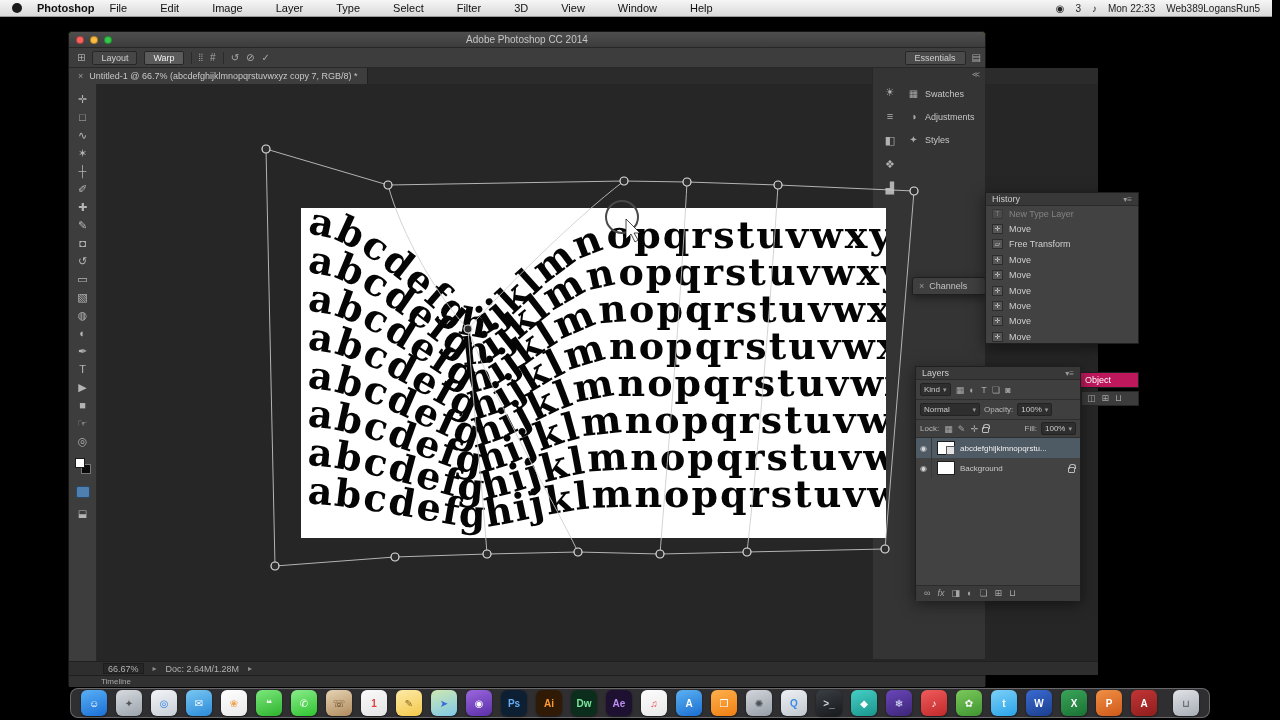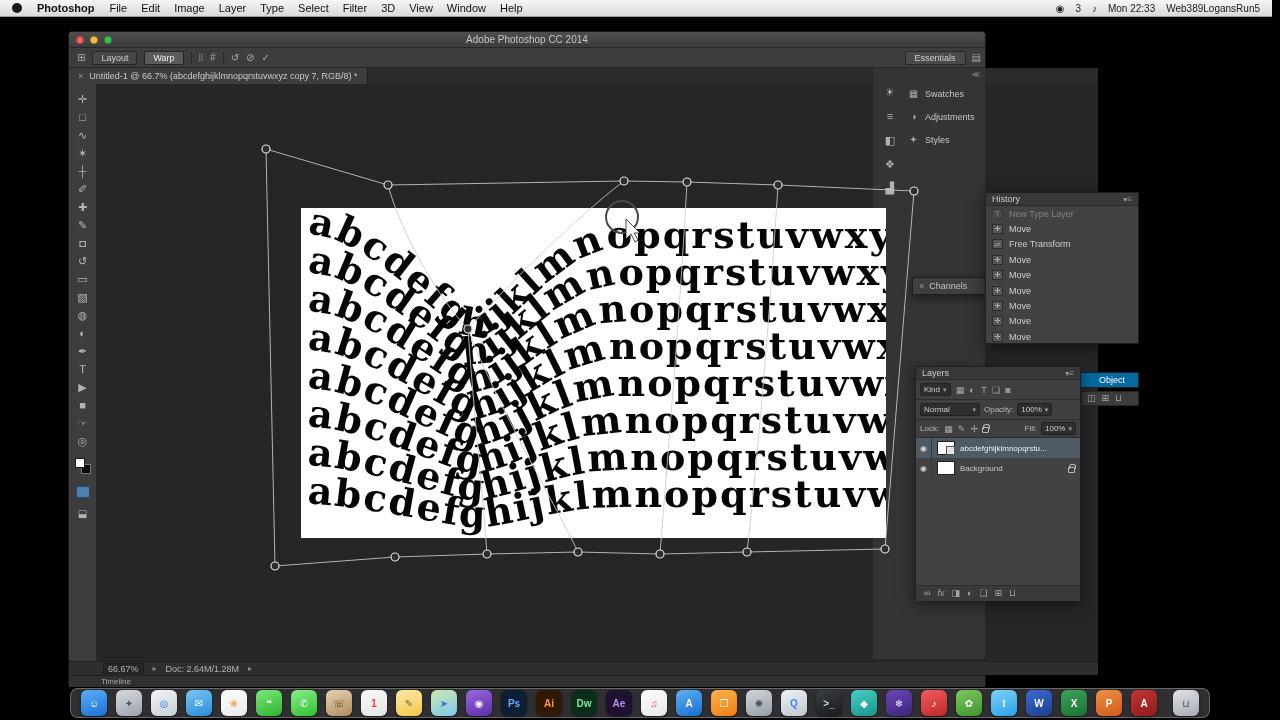--- a/index.html
+++ b/index.html
@@ -65,21 +65,21 @@
   .fpanel{position:absolute;background:#424242;border:1px solid #1f1f1f;box-shadow:0 4px 14px rgba(0,0,0,.5);z-index:60}
   .fheader{height:13px;background:#383838;border-bottom:1px solid #2a2a2a;display:flex;align-items:center;padding:0 6px;font-size:9px;color:#cccccc}
   .fheader .pmenu{margin-left:auto;color:#999;font-size:8px}
 
   .channels-tab{position:absolute;left:912px;top:277px;width:74px;height:18px;background:#3f3f3f;border:1px solid #1f1f1f;border-radius:3px 3px 0 0;display:flex;align-items:center;gap:5px;padding:0 6px;font-size:9px;color:#c3c3c3;z-index:55;box-shadow:0 3px 10px rgba(0,0,0,.45)}
 
   .history-panel{left:985px;top:192px;width:154px;height:152px}
   .hist-row{height:15.4px;display:flex;align-items:center;gap:6px;padding:0 6px;font-size:9px;color:#cfcfcf}
   .hist-row.dim{opacity:.45}
   .hist-ic{width:11px;height:10px;background:#565656;border:1px solid #2c2c2c;color:#cfcfcf;font-size:7px;display:flex;align-items:center;justify-content:center}
-  .hist-chip{position:absolute;left:1080px;top:372px;width:59px;height:16px;background:#0369a1;color:#fff;font-size:9px;display:flex;align-items:center;padding-left:19px;z-index:58;border:1px solid #1f1f1f;border-left:none}
+  .hist-chip{position:absolute;left:1080px;top:372px;width:59px;height:16px;background:#be185d;color:#fff;font-size:9px;display:flex;align-items:center;padding-left:5px;z-index:58;border:1px solid #1f1f1f;border-left:none}
   .hist-frag{position:absolute;left:1082px;top:391px;width:57px;height:15px;background:#3c3c3c;border:1px solid #262626;border-left:none;display:flex;align-items:center;gap:6px;padding-left:5px;z-index:58}
   .lb-ic{color:#a6a6a6;font-size:9px;line-height:1}
 
   .layers-panel{left:915px;top:366px;width:166px;height:234px;z-index:70}
   .lrow{display:flex;align-items:center;gap:4px;padding:0 4px;background:#3f3f3f}
   .lrow.filter{height:20px;border-bottom:1px solid #2e2e2e}
   .lrow.blend{height:20px;border-bottom:1px solid #2e2e2e}
   .lrow.lock{height:18px;border-bottom:1px solid #2e2e2e;font-size:8px;color:#b8b8b8}
   .sel{background:#2e2e2e;border:1px solid #222;border-radius:2px;color:#cccccc;font-size:8px;padding:0 3px;height:13px;display:flex;align-items:center;gap:3px}
   .caret{font-size:7px;color:#999}
@@ -103,21 +103,21 @@
   .dock-icon{width:26px;height:26px;border-radius:6px;display:flex;align-items:center;justify-content:center;font-weight:bold;font-size:10px;box-shadow:0 1px 2px rgba(0,0,0,.5)}
   .dock-icon:last-child{margin-left:7px}
 </style>
 </head>
 <body>
 
 <div class="menubar">
   <div class="menu-left">
     <span class="apple-glyph"></span>
     <span class="appname">Photoshop</span>
-    <span id="menus" style="display:flex;gap:14px">
+    <span id="menus" style="display:flex;gap:33px">
         <span class="menu-item">File</span>
         <span class="menu-item">Edit</span>
         <span class="menu-item">Image</span>
         <span class="menu-item">Layer</span>
         <span class="menu-item">Type</span>
         <span class="menu-item">Select</span>
         <span class="menu-item">Filter</span>
         <span class="menu-item">3D</span>
         <span class="menu-item">View</span>
         <span class="menu-item">Window</span>

